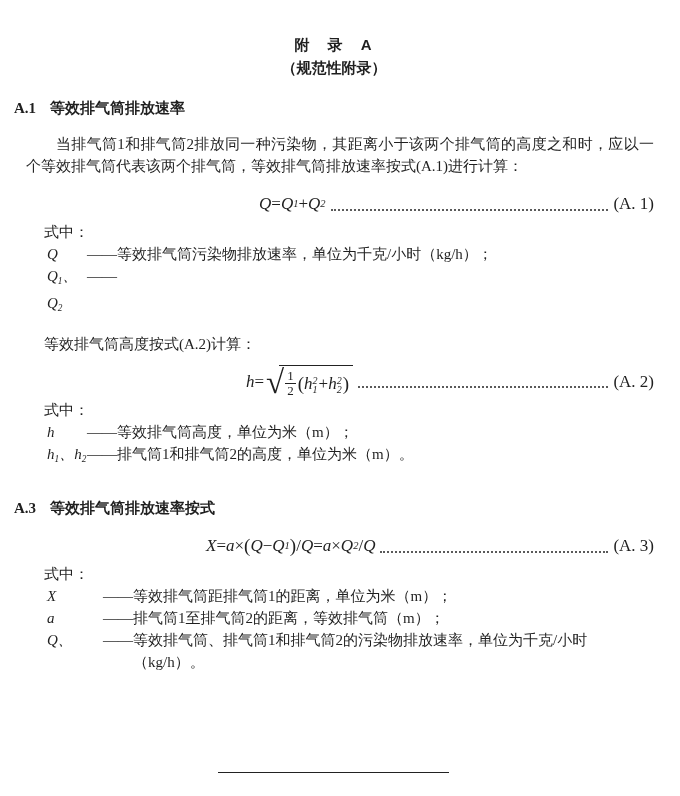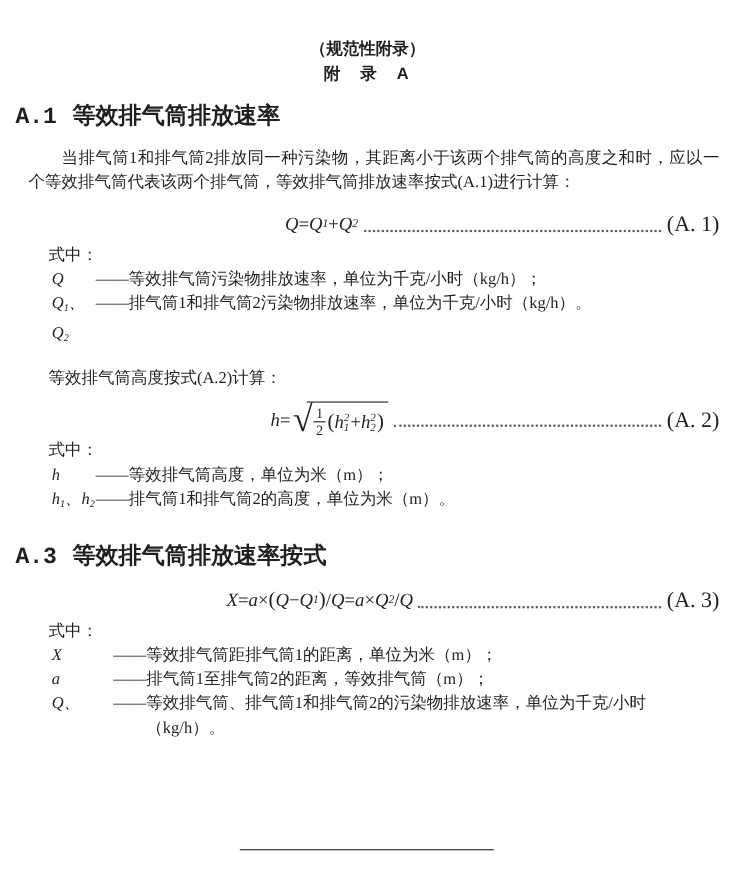--- a/index.html
+++ b/index.html
@@ -13,39 +13,39 @@
     font-family:"Liberation Serif","DejaVu Serif",serif;
     font-size:15px;
     line-height:22px;
     overflow:hidden;
   }
   .title-block{text-align:center;font-family:"Liberation Sans","DejaVu Sans",sans-serif;font-weight:700;}
   .title-line{line-height:23px;}
   .title-appendix{word-spacing:10px;letter-spacing:2px;}
   .sec-heading{
     margin-top:28px;
-    font-family:Liberation Mono, monospace;
-    font-weight:700;font-size:21px;line-height:22px;
+    font-family:Liberation Serif, serif;
+    font-weight:700;font-size:15px;line-height:22px;
   }
   .sec-heading .h-num{margin-right:14px;}
   .sec-heading.first{margin-top:18px;}
   .para{margin:14px 0 0 12px;text-indent:2em;text-align:justify;}
   .intro{margin:14px 0 0 0;text-indent:2em;font-family:Liberation Serif, serif;}
   
   .eqrow{display:flex;align-items:center;margin-top:10px;min-height:34px;}
   .eqrow .spacer{flex:0 0 auto;}
   .sp-a1{width:245px;} .sp-a2{width:232px;} .sp-a3{width:192px;}
   .formula{
     font-family:"Liberation Serif","DejaVu Serif",serif;
     font-size:17px;white-space:nowrap;display:inline-flex;align-items:center;
   }
   .formula .it{font-style:italic;}
   .formula sub{font-size:0.62em;font-style:italic;vertical-align:-0.35em;}
   .leader{flex:1 1 auto;border-bottom:2px dotted #5a5a5a;height:1px;margin:0 5px;transform:translateY(5px);}
-  .eqlabel{flex:0 0 auto;font-size:20px;}
+  .eqlabel{flex:0 0 auto;font-size:17px;}
   
   .sqrt{display:inline-flex;align-items:stretch;margin-left:2px;}
   .rad{font-style:normal;font-size:33px;line-height:30px;align-self:center;margin-right:-5px;}
   .rcd{border-top:1.7px solid #222;padding:3px 4px 0 4px;display:inline-flex;align-items:center;}
   .frac{display:inline-flex;flex-direction:column;text-align:center;font-size:13px;line-height:14px;vertical-align:middle;margin:0 2px;}
   .frac .num{padding:0 2px;}
   .frac .den{border-top:1.2px solid #222;padding:0 2px;}
   .ss{display:inline-flex;flex-direction:column;font-size:10px;line-height:9px;font-style:italic;vertical-align:middle;transform:translateY(1px);margin-right:1px;}
   .paren{font-size:19px;font-style:normal;}
   
@@ -61,22 +61,22 @@
     position:absolute;left:218px;top:772px;width:231px;height:0;
     border-top:1.6px solid #222;
   }
 </style>
 </head>
 <body>
 
 <div class="page">
 
   <div class="title-block">
+    <div class="title-line title-appendix">附 录 A</div>
     <div class="title-line">（规范性附录）</div>
-    <div class="title-line title-appendix">附 录 A</div>
   </div>
 
   <div class="sec-heading first">
     <span class="h-num">A.1</span><span>等效排气筒排放速率</span>
   </div>
   <p class="para">当排气筒1和排气筒2排放同一种污染物，其距离小于该两个排气筒的高度之和时，应以一个等效排气筒代表该两个排气筒，等效排气筒排放速率按式(A.1)进行计算：</p>
   <div class="eqrow">
     <span class="spacer sp-a1"></span>
     <span class="formula">
         <span class="it">Q</span>
@@ -93,21 +93,20 @@
   <p class="where">式中：</p>
   <div class="defs">
     <div class="def">
       <span class="sym"><span class="it">Q</span></span>
         <span class="dash">——</span>
         <span class="dtext">等效排气筒污染物排放速率，单位为千克/小时（kg/h）；</span>
     </div>
     <div class="def">
       <span class="sym"><span class="it">Q</span><sub>1</sub><span>、</span><span class="it">Q</span><sub>2</sub></span>
         <span class="dash">——</span>
-        <span class="dtext">排气筒1和排气筒2污染物排放速率，单位为千克/小时（kg/h）。</span>
     </div>
   </div>
 
   <p class="intro">等效排气筒高度按式(A.2)计算：</p>
   <div class="eqrow">
     <span class="spacer sp-a2"></span>
     <span class="formula">
         <span class="it">h</span>
         <span> = </span>
         <span class="sqrt">

